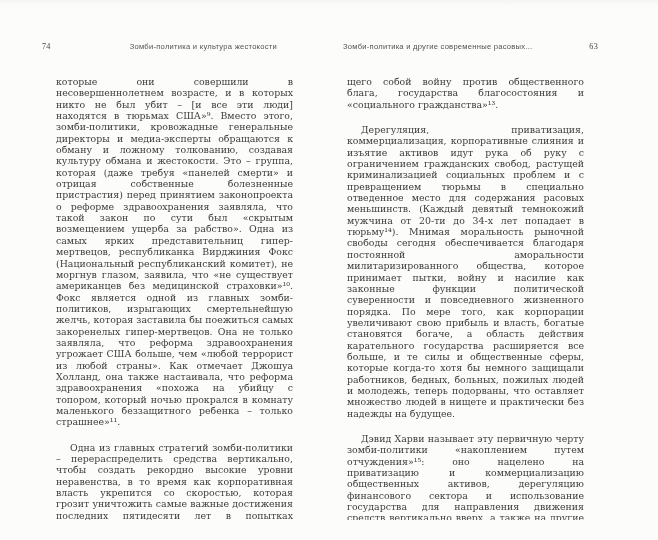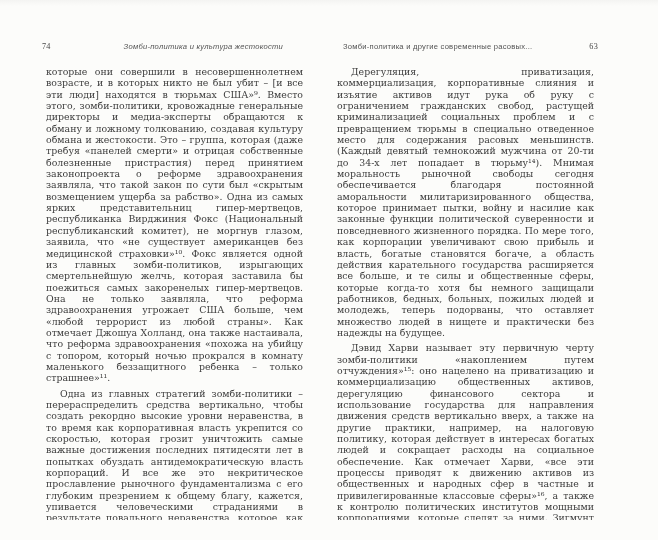--- a/index.html
+++ b/index.html
@@ -41,39 +41,39 @@
     font-size: 8.2px;
     color: #454545;
     flex: 0 0 auto;
   }
   .running-title {
     flex: 1 1 auto;
     text-align: center;
     white-space: nowrap;
     overflow: hidden;
   }
-  .page.left .running-title { padding-left: 49px; font-style: italic; }
+  .page.left .running-title { padding-left: 49px; }
   .page.right .running-title { padding-right: 46px; text-align: left; padding-left: 10px; }
   .text-column {
     position: absolute;
     top: 62px;
     width: 265px;
     height: 458px;
     overflow: hidden;
     font-family: "DejaVu Serif", "Liberation Serif", serif;
     font-size: 9.4px;
     line-height: 11.35px;
     color: #3c3c3c;
     text-align: justify;
     hyphens: auto;
     -webkit-hyphens: auto;
   }
   .page.left .text-column { left: 42px; }
   .page.right .text-column { left: 4px; }
-  .text-column p { margin: 4px; }
+  .text-column p { margin: 14px; }
   .text-column p.indent { text-indent: 14px; }
   .text-column p.no-indent { text-indent: 0; }
 </style>
 </head>
 <body>
 
 <div class="spread">
 
   <div class="page left">
     <div class="page-header">
@@ -85,18 +85,19 @@
       <p class="indent">Одна из главных стратегий зомби-политики – перераспределить средства вертикально, чтобы создать рекордно высокие уровни неравенства, в то время как корпоративная власть укрепится со скоростью, которая грозит уничтожить самые важные достижения последних пятидесяти лет в попытках обуздать антидемократическую власть корпораций. И все же это некритическое прославление рыночного фундаментализма с его глубоким презрением к общему благу, кажется, упивается человеческими страданиями в результате повального неравенства, которое, как верно отметил Тони Джадт, «является патологией времени и величайшей угрозой любой демократии»¹². Зомби-стратегии, направленные на опустошение социального государства, теперь сопровождаются усилением репрессивного законодательства с целью подавить беспорядки, грозящие вспыхнуть в тех слоях населения, которые подвергаются отчаянию и страданиям из-за «дикого, фанатичного капитализма», являю-</p>
     </div>
   </div>
 
   <div class="page right">
     <div class="page-header">
       <span class="running-title">Зомби-политика и другие современные расовых...</span>
       <span class="page-number">63</span>
     </div>
     <div class="text-column">
+      <p class="no-indent">щего собой войну против общественного блага, государства благосостояния и «социального гражданства»¹³.</p>
       <p class="indent">Дерегуляция, приватизация, коммерциализация, корпоративные слияния и изъятие активов идут рука об руку с ограничением гражданских свобод, растущей криминализацией социальных проблем и с превращением тюрьмы в специально отведенное место для содержания расовых меньшинств. (Каждый девятый темнокожий мужчина от 20-ти до 34-х лет попадает в тюрьму¹⁴). Мнимая моральность рыночной свободы сегодня обеспечивается благодаря постоянной аморальности милитаризированного общества, которое принимает пытки, войну и насилие как законные функции политической суверенности и повседневного жизненного порядка. По мере того, как корпорации увеличивают свою прибыль и власть, богатые становятся богаче, а область действия карательного государства расширяется все больше, и те силы и общественные сферы, которые когда-то хотя бы немного защищали работников, бедных, больных, пожилых людей и молодежь, теперь подорваны, что оставляет множество людей в нищете и практически без надежды на будущее.</p>
       <p class="indent">Дэвид Харви называет эту первичную черту зомби-политики «накоплением путем отчуждения»¹⁵: оно нацелено на приватизацию и коммерциализацию общественных активов, дерегуляцию финансового сектора и использование государства для направления движения средств вертикально вверх, а также на другие практики, например, на налоговую политику, которая действует в интересах богатых людей и сокращает расходы на социальное обеспечение. Как отмечает Харви, «все эти процессы приводят к движению активов из общественных и народных сфер в частные и привилегированные классовые сферы»¹⁶, а также к контролю политических институтов мощными корпорациями, которые следят за ними. Зигмунт Бауман идет еще дальше и утверждает, что зомби-политика и хищный капитализм не только черпают свои жизненные силы из бесконечного изъятия активов, но и приводят к «острому кризису индустрии 'человеческих отходов', потому что каждый новый аванпост, завоеванный капиталистическими рынками, добавляет еще тыся-</p>
     </div>
   </div>
 
 </div>
 
 </body></html>

